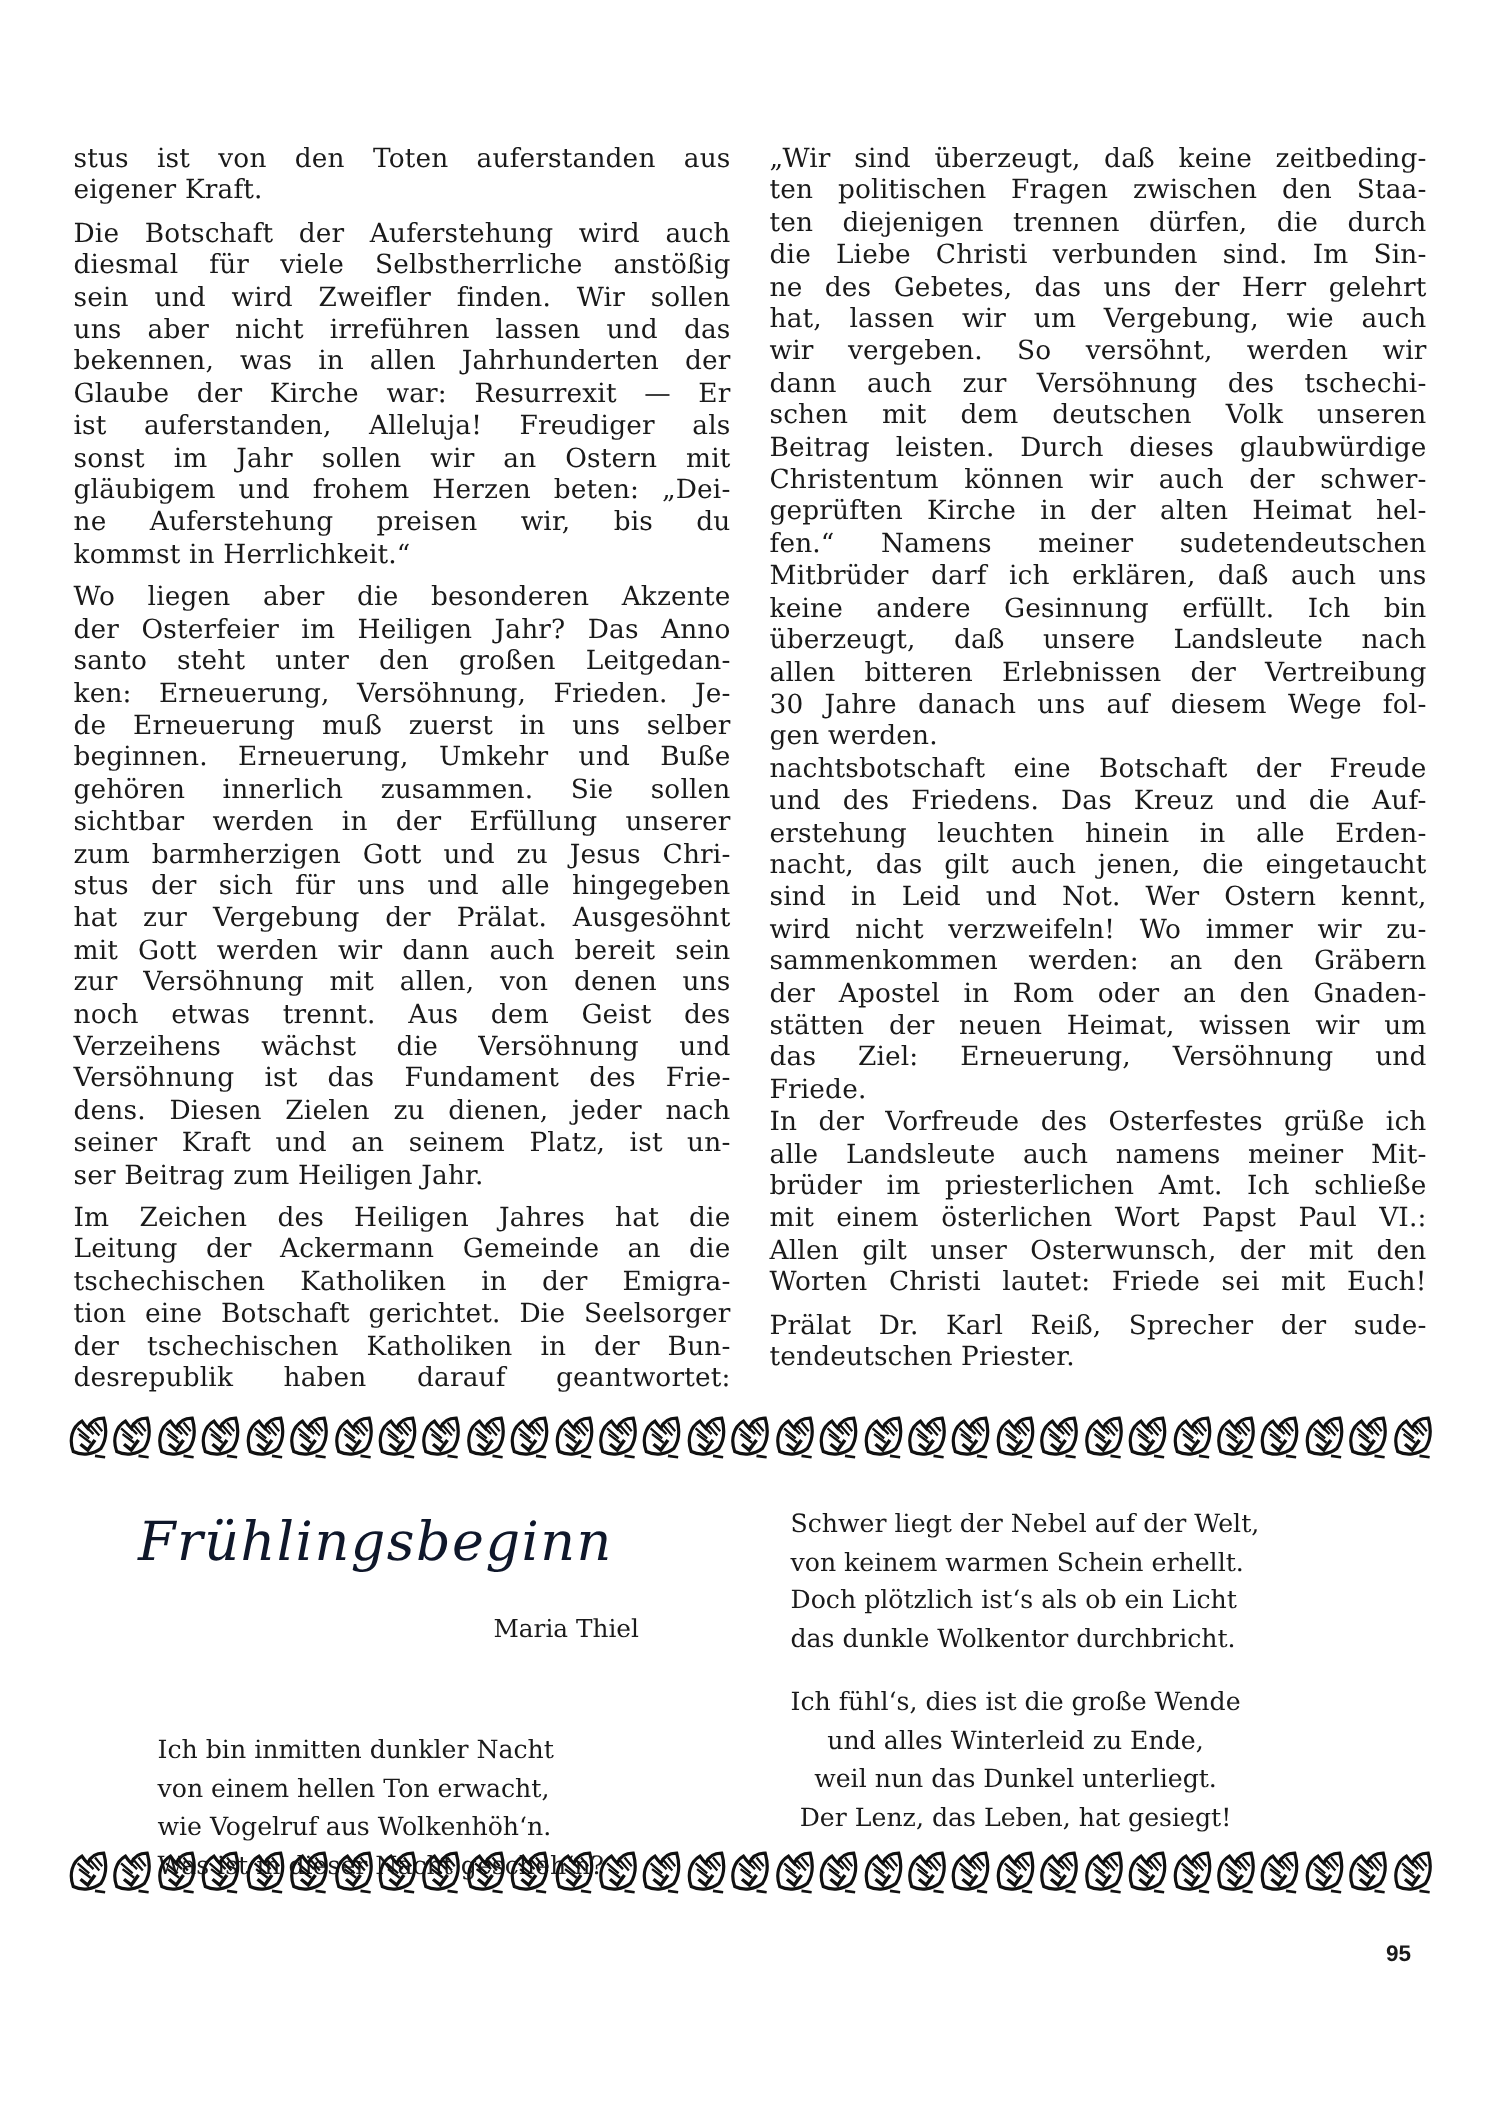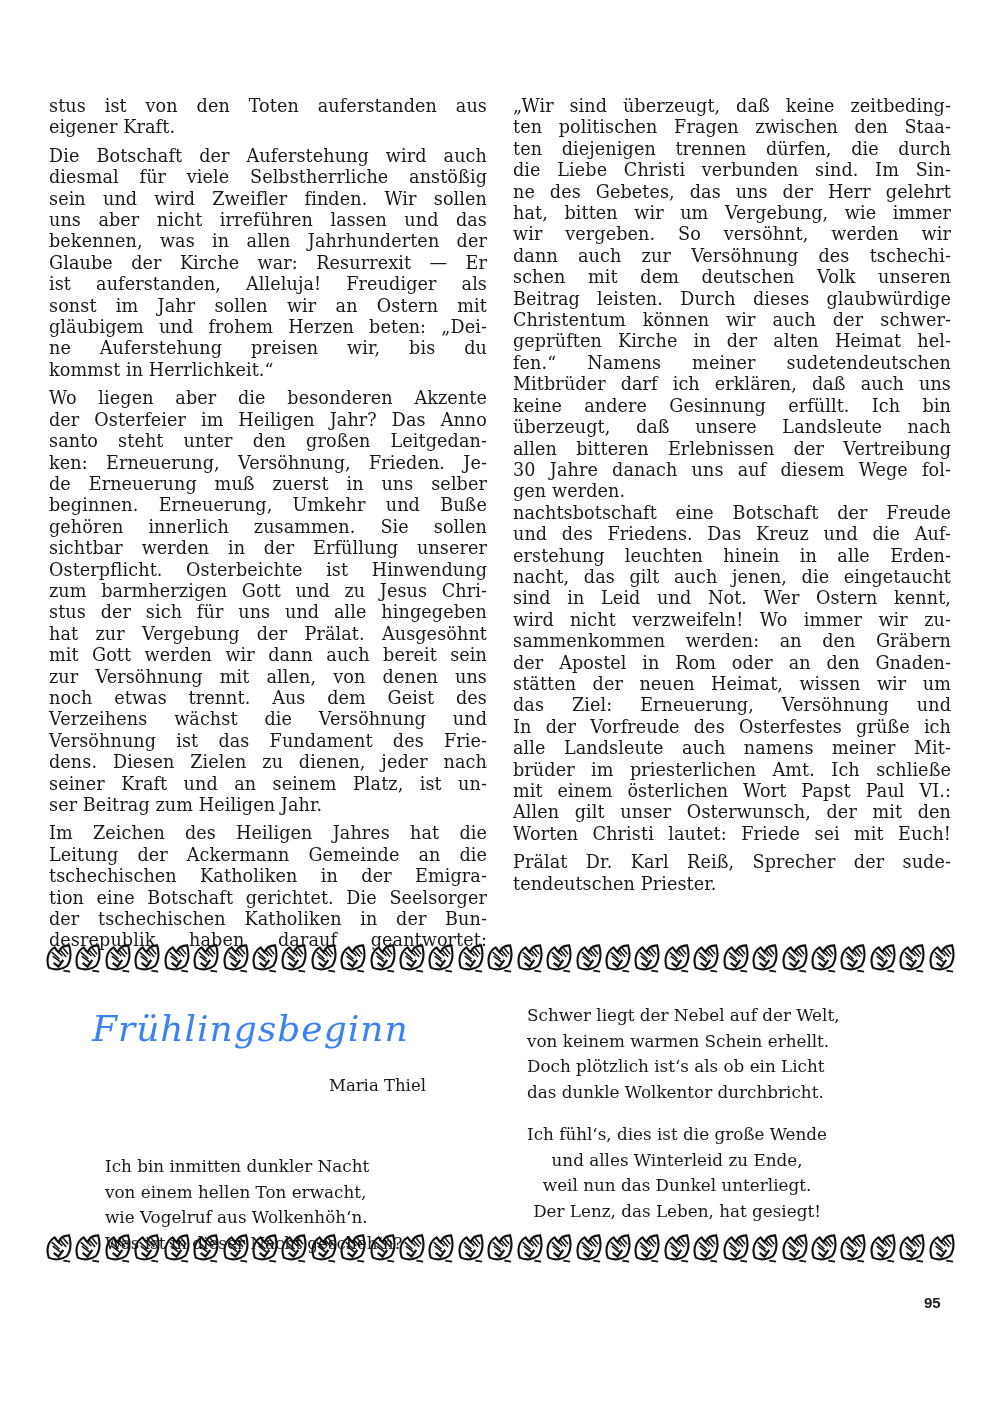--- a/index.html
+++ b/index.html
@@ -14,21 +14,21 @@
     .col p { margin: 0 0 7px 0; }
     .col p.tight { margin-bottom: 0; }
     .col .line { display: block; text-align: justify; text-align-last: justify; white-space: nowrap; }
     .col .line.last { text-align-last: left; }
     .border-row { position: absolute; left: 44px; width: 912px; height: 40px; display: flex; justify-content: space-between; }
     .border-top { top: 942px; }
     .border-bottom { top: 1232px; }
     .leaf { width: 29px; height: 32px; }
     .poem-title {
       position: absolute; left: 92px; top: 1008px; font-family: "DejaVu Serif", serif; font-style: italic;
-      font-size: 36px; letter-spacing: 1px; color: #3b82f6;
+      font-size: 36px; letter-spacing: 1px; color: #0f172a;
     }
     .poem-author { position: absolute; left: 329px; top: 1076px; font-family: "DejaVu Serif", serif; font-size: 16.5px; text-align: center; }
     .stanza { position: absolute; font-family: "DejaVu Serif", serif; font-size: 16.8px; line-height: 25.5px; }
     .stanza div { white-space: nowrap; }
     .stanza-1 { left: 105px; top: 1120px; margin-top: 34px; }
     .stanza-2 { left: 527px; top: 1003px; }
     .stanza-3 { left: 527px; top: 1122px; text-align: center; }
     .page-number { position: absolute; left: 924px; top: 1294px; font-family: "Liberation Sans", sans-serif; font-weight: bold; font-size: 15px; }
   </style>
 </head>
@@ -54,21 +54,20 @@
     </p>
     <p>
       <span class="line">Wo liegen aber die besonderen Akzente</span>
       <span class="line">der Osterfeier im Heiligen Jahr? Das Anno</span>
       <span class="line">santo steht unter den großen Leitgedan-</span>
       <span class="line">ken: Erneuerung, Versöhnung, Frieden. Je-</span>
       <span class="line">de Erneuerung muß zuerst in uns selber</span>
       <span class="line">beginnen. Erneuerung, Umkehr und Buße</span>
       <span class="line">gehören innerlich zusammen. Sie sollen</span>
       <span class="line">sichtbar werden in der Erfüllung unserer</span>
-      <span class="line">Osterpflicht. Osterbeichte ist Hinwendung</span>
       <span class="line">zum barmherzigen Gott und zu Jesus Chri-</span>
       <span class="line">stus der sich für uns und alle hingegeben</span>
       <span class="line">hat zur Vergebung der Prälat. Ausgesöhnt</span>
       <span class="line">mit Gott werden wir dann auch bereit sein</span>
       <span class="line">zur Versöhnung mit allen, von denen uns</span>
       <span class="line">noch etwas trennt. Aus dem Geist des</span>
       <span class="line">Verzeihens wächst die Versöhnung und</span>
       <span class="line">Versöhnung ist das Fundament des Frie-</span>
       <span class="line">dens. Diesen Zielen zu dienen, jeder nach</span>
       <span class="line">seiner Kraft und an seinem Platz, ist un-</span>
@@ -83,21 +82,21 @@
       <span class="line">desrepublik haben darauf geantwortet:</span>
     </p>
   </div>
 <div class="col col-right">
     <p class="tight">
       <span class="line">„Wir sind überzeugt, daß keine zeitbeding-</span>
       <span class="line">ten politischen Fragen zwischen den Staa-</span>
       <span class="line">ten diejenigen trennen dürfen, die durch</span>
       <span class="line">die Liebe Christi verbunden sind. Im Sin-</span>
       <span class="line">ne des Gebetes, das uns der Herr gelehrt</span>
-      <span class="line">hat, bitten wir um Vergebung, wie immer</span>
+      <span class="line">hat, lassen wir um Vergebung, wie auch</span>
       <span class="line">wir vergeben. So versöhnt, werden wir</span>
       <span class="line">dann auch zur Versöhnung des tschechi-</span>
       <span class="line">schen mit dem deutschen Volk unseren</span>
       <span class="line">Beitrag leisten. Durch dieses glaubwürdige</span>
       <span class="line">Christentum können wir auch der schwer-</span>
       <span class="line">geprüften Kirche in der alten Heimat hel-</span>
       <span class="line">fen.“ Namens meiner sudetendeutschen</span>
       <span class="line">Mitbrüder darf ich erklären, daß auch uns</span>
       <span class="line">keine andere Gesinnung erfüllt. Ich bin</span>
       <span class="line">überzeugt, daß unsere Landsleute nach</span>
@@ -109,20 +108,21 @@
       <span class="line">nachtsbotschaft eine Botschaft der Freude</span>
       <span class="line">und des Friedens. Das Kreuz und die Auf-</span>
       <span class="line">erstehung leuchten hinein in alle Erden-</span>
       <span class="line">nacht, das gilt auch jenen, die eingetaucht</span>
       <span class="line">sind in Leid und Not. Wer Ostern kennt,</span>
       <span class="line">wird nicht verzweifeln! Wo immer wir zu-</span>
       <span class="line">sammenkommen werden: an den Gräbern</span>
       <span class="line">der Apostel in Rom oder an den Gnaden-</span>
       <span class="line">stätten der neuen Heimat, wissen wir um</span>
       <span class="line">das Ziel: Erneuerung, Versöhnung und</span>
+      <span class="line last">Friede.</span>
     </p>
     <p>
       <span class="line">In der Vorfreude des Osterfestes grüße ich</span>
       <span class="line">alle Landsleute auch namens meiner Mit-</span>
       <span class="line">brüder im priesterlichen Amt. Ich schließe</span>
       <span class="line">mit einem österlichen Wort Papst Paul VI.:</span>
       <span class="line">Allen gilt unser Osterwunsch, der mit den</span>
       <span class="line">Worten Christi lautet: Friede sei mit Euch!</span>
     </p>
     <p>

